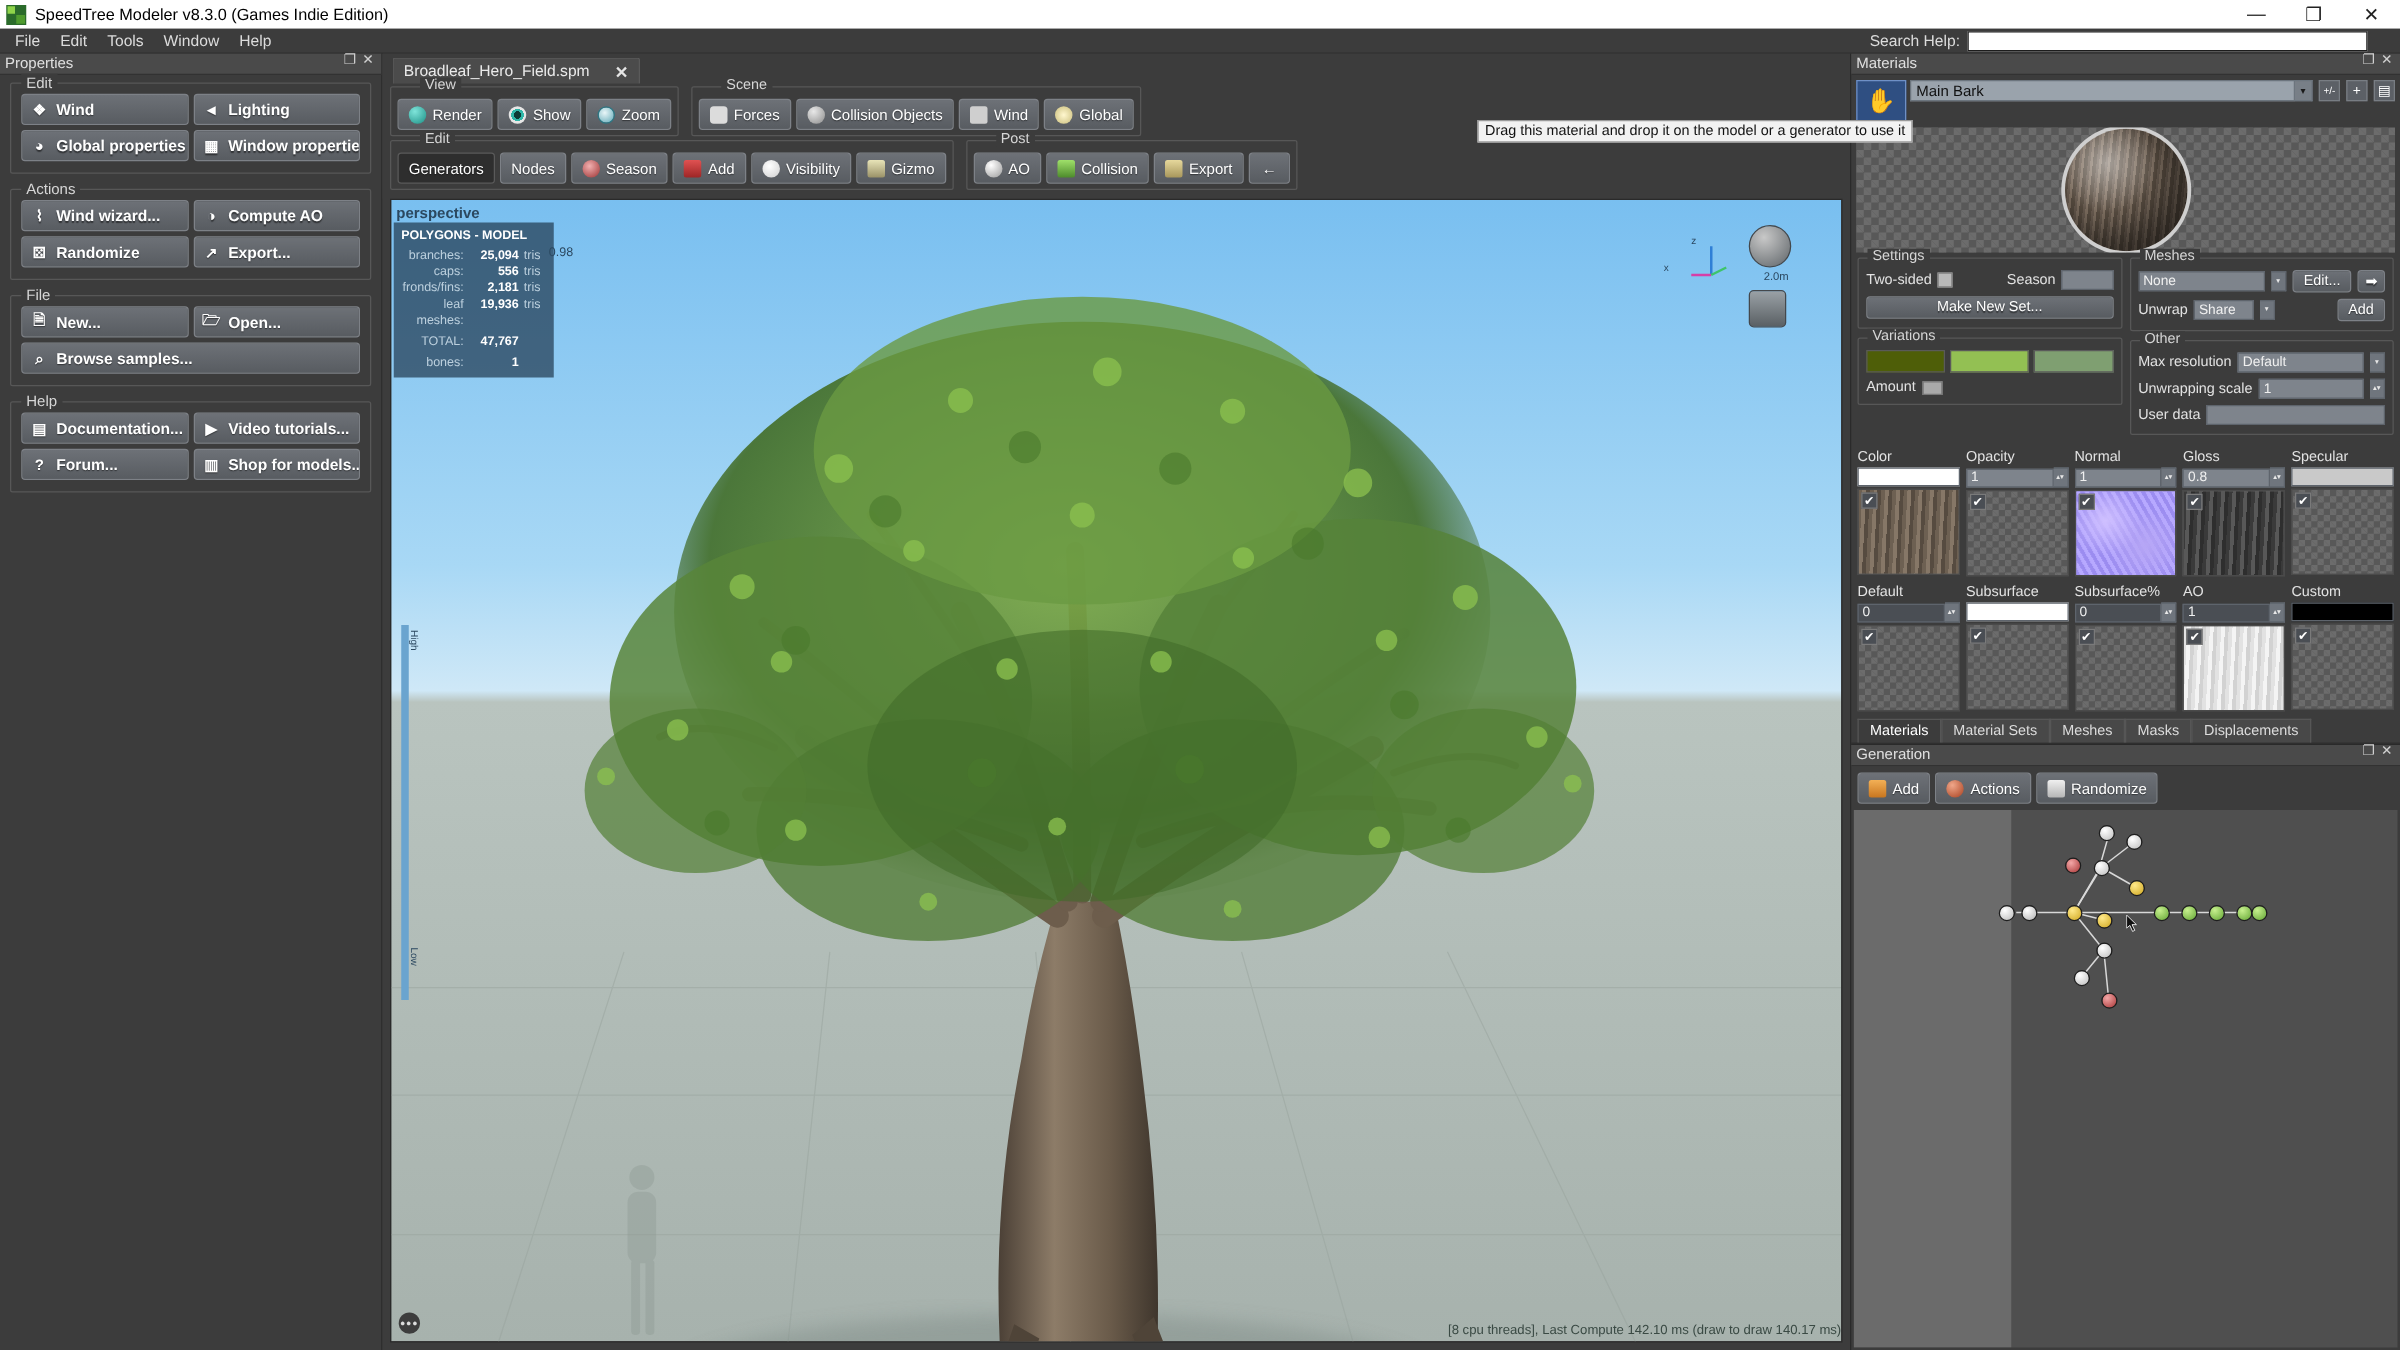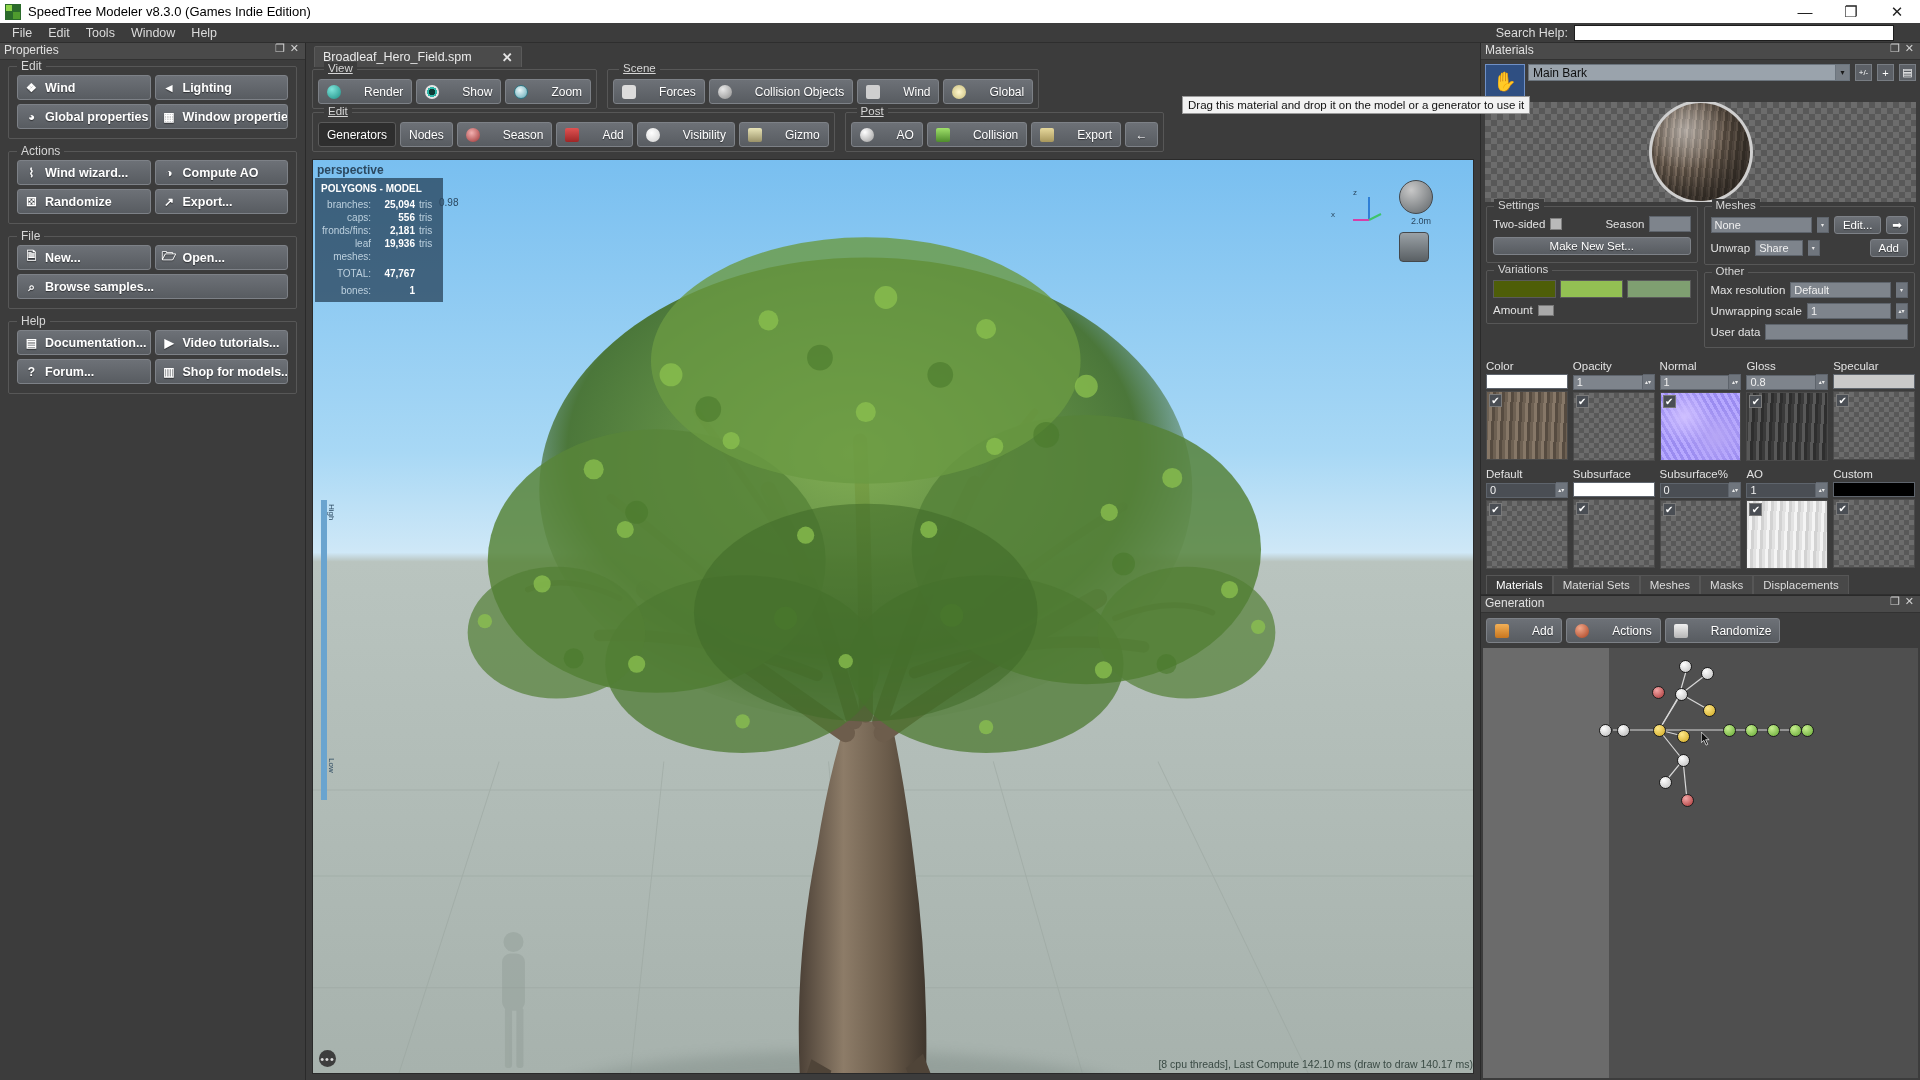--- a/index.html
+++ b/index.html
@@ -71,34 +71,34 @@
   }
   .sbtn.full { flex: 1 1 100%; }
   .ico { width: 15px; height: 15px; flex: none; display: flex; align-items: center;
     justify-content: center; font-size: 12px; color: #fff; }
   
   .center-col { flex: 1; display: flex; flex-direction: column; background: #3c3c3c;
     min-width: 0; }
   .doc-tabs { height: 24px; background: #3c3c3c; display: flex; align-items: flex-end;
     padding-left: 8px; }
   .doc-tab { height: 21px; background: #4b4b4b; border: 1px solid #5a5a5a; border-bottom: none;
-    display: flex; align-items: center; gap: 30px; padding: 0 8px; font-size: 12.5px;
+    display: flex; align-items: center; gap: 20px; padding: 0 8px; font-size: 12.5px;
     color: #eaeaea; border-radius: 2px 2px 0 0; }
   .doc-tab .x { font-size: 13px; font-weight: bold; color: #e5e5e5; }
   
   .toolbars { background: #3c3c3c; padding: 2px 6px 4px; }
   .tb-row { display: flex; gap: 10px; margin-bottom: 3px; }
   .tb-group { border: 1px solid #575757; border-radius: 2px; padding: 9px 5px 4px;
     position: relative; display: flex; gap: 4px; }
-  .tb-group > .gb-label { position: absolute; top: -8px; left: 11px; background: #3c3c3c;
-    padding: 0 4px; font-size: 11.5px; color: #d6d6d6; text-decoration: underline; }
+  .tb-group > .gb-label { position: absolute; top: -8px; left: 23px; background: #3c3c3c;
+    padding: 0 4px; font-size: 11.5px; color: #d6d6d6; }
   .tbtn {
     height: 25px; background: linear-gradient(#6d7177, #585c61);
     border: 1px solid #7d8187; border-radius: 3px; display: flex; align-items: center;
-    gap: 23px; padding: 0 8px; font-size: 12px; color: #ffffff;
+    gap: 5px; padding: 0 8px; font-size: 12px; color: #ffffff;
     text-shadow: 0 1px 1px rgba(0,0,0,.5); white-space: nowrap;
   }
   .tbtn.active { background: #2e2e2e; border-color: #5a5a5a; }
   .cico { width: 14px; height: 14px; border-radius: 50%; flex: none; }
   
   .viewport { flex: 1; margin: 0 6px 6px; position: relative; overflow: hidden;
     border: 1px solid #2a2a2a;
     background: linear-gradient(#79bff0 0%, #a8d8f5 32%, #cfe8f7 43%, #b9c4bf 44%, #a7b2ad 100%); }
   .vp-label { position: absolute; top: 3px; left: 4px; font-size: 12px; color: #2b4860;
     font-weight: bold; }

